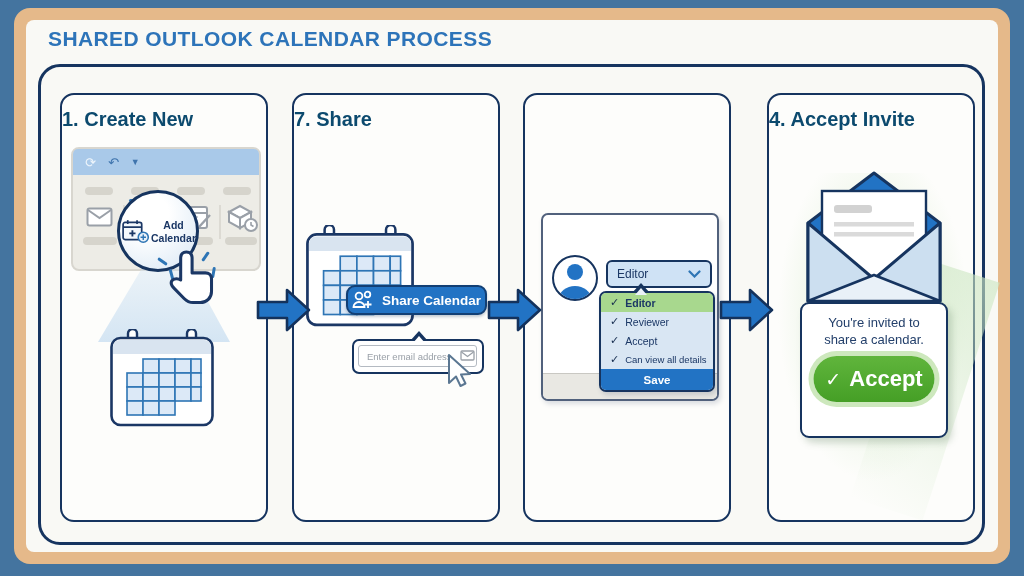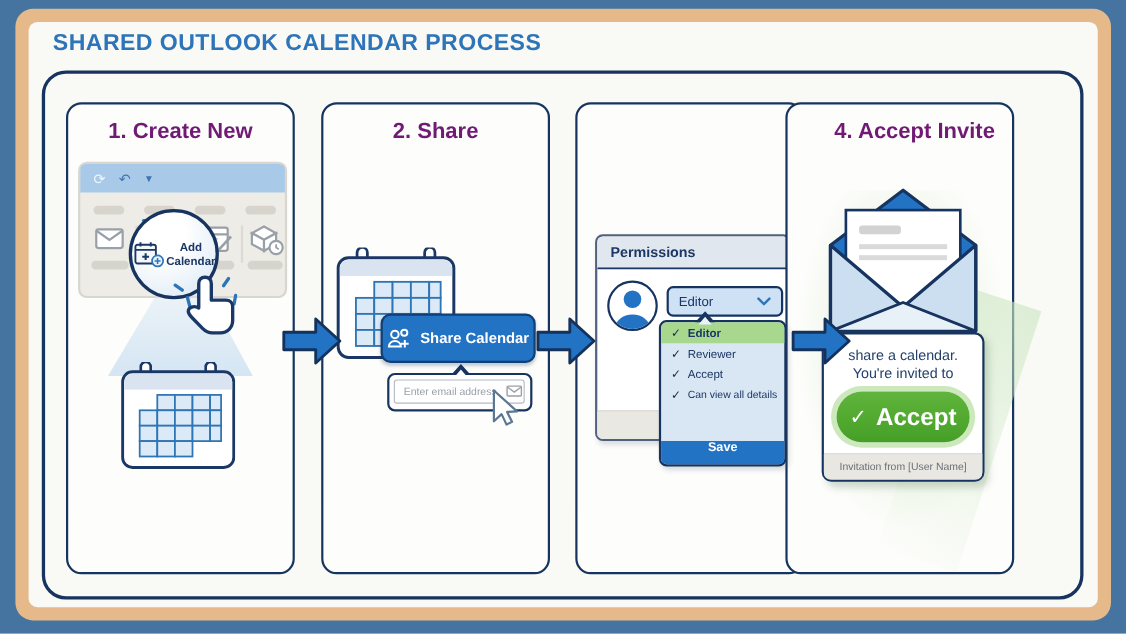--- a/index.html
+++ b/index.html
@@ -7,22 +7,22 @@
   body { font-family:"Liberation Sans","DejaVu Sans",sans-serif; background:#44749f; position:relative; }
 
   .frame  { position:absolute; left:14px; right:14px; top:8px; bottom:12px; background:#e5b98a; border-radius:16px; }
   .page   { position:absolute; left:26px; right:26px; top:20px; bottom:24px; background:#f9f9f5; border-radius:8px; }
 
   .title  { position:absolute; left:48px; top:27px; font-size:21px; font-weight:700; color:#2d74b9; letter-spacing:.4px; }
 
   .outer-box { position:absolute; left:38px; top:64px; width:947px; height:481px; border:3px solid #16345f; border-radius:22px; }
 
   .panel { position:absolute; top:93px; width:208px; height:429px; border:2.5px solid #16345f; border-radius:14px; background:#fdfdfb; }
-  .p1{left:60px;} .p2{left:292px;} .p3{left:523px;} .p4{left:714px;padding-left:27px;}
-  .panel h2 { text-align:center; margin-top:13px; font-size:20px; font-weight:700; color:#701a75; }
+  .p1{left:60px;} .p2{left:292px;} .p3{left:523px;} .p4{left:767px;}
+  .panel h2 { text-align:left; margin-top:13px; font-size:20px; font-weight:700; color:#0c4a6e; }
 
   .arrow { position:absolute; top:287px; width:56px; height:46px; z-index:9; }
   .a1{left:256px;} .a2{left:487px;} .a3{left:719px;}
 
   
   .ribbon { position:absolute; left:9px; top:52px; width:190px; height:124px; background:#edece6; border:2px solid #d8d6cf; border-radius:8px; }
   .ribbon-bar { position:absolute; left:0; top:0; right:0; height:26px; background:#a9c9e9; border-radius:5px 5px 0 0; display:flex; align-items:center; gap:12px; padding-left:12px; }
   .rb-ic { font-size:13px; line-height:1; color:#eef5fb; }
   .rb-ic.b { color:#3f74ad; }
   .pill { position:absolute; background:#d6d4cc; border-radius:4px; }
@@ -36,21 +36,21 @@
   .magnifier { position:absolute; left:55px; top:95px; width:82px; height:82px; border:3px solid #16345f; border-radius:50%;
                background:radial-gradient(circle at 35% 28%, #ffffff 30%, #d7e6f4); z-index:2;
                display:flex; flex-direction:row; align-items:center; justify-content:center; }
   .mag-label { font-size:10.5px; font-weight:700; color:#1b3765; text-align:center; width:58px; line-height:1.2; margin-top:2px; }
   .hand { position:absolute; left:106px; top:152px; width:52px; height:66px; z-index:4; }
   .spark { position:absolute; width:11px; height:3px; background:#2e75b5; border-radius:2px; z-index:3; }
 
   .cal { position:absolute; z-index:2; }
 
   
-  .share-btn { position:absolute; left:52px; top:190px; width:141px; height:45px; background:#2273c4; border:2.5px solid #123f74;
+  .share-btn { position:absolute; left:52px; top:190px; width:141px; height:30px; background:#2273c4; border:2.5px solid #123f74;
                border-radius:9px; display:flex; align-items:center; justify-content:center; gap:7px; z-index:4;
                box-shadow:0 2px 3px rgba(20,50,90,.25); }
   .share-btn span { color:#fff; font-weight:700; font-size:13.5px; }
   .tooltip { position:absolute; left:58px; top:244px; width:132px; height:35px; background:#fff; border:2.5px solid #16345f; border-radius:7px; z-index:3; }
   .tooltip .notch  { position:absolute; left:44%; top:-10px; width:0; height:0; border-left:9px solid transparent; border-right:9px solid transparent; border-bottom:10px solid #16345f; }
   .tooltip .notch2 { position:absolute; left:calc(44% + 2.5px); top:-5px; width:0; height:0; border-left:6.5px solid transparent; border-right:6.5px solid transparent; border-bottom:7px solid #ffffff; z-index:1; }
   .email-input { position:absolute; left:4px; top:4px; width:119px; height:22px; border:1.5px solid #b4bac2; border-radius:3px;
                  font-size:9.5px; color:#565b61; padding:0 20px 0 8px; outline:none; background:#fff; font-family:inherit; }
   .email-input::placeholder { color:#9aa0a8; }
   .mail-mini { position:absolute; right:7px; top:9px; }
@@ -67,21 +67,21 @@
   .role-select { position:absolute; left:63px; top:45px; width:106px; height:28px; background:#cfe2f5; border:2px solid #16345f; border-radius:6px;
                  display:flex; align-items:center; justify-content:space-between; padding:0 9px; }
   .role-select span { font-size:12px; color:#1b3765; }
   .menu { position:absolute; left:74px; top:196px; width:116px; background:#d9e6f3; border:2px solid #16345f; border-radius:7px; z-index:6;
           box-shadow:2px 3px 5px rgba(60,80,110,.2); }
   .menu .notch  { position:absolute; left:28%; top:-10px; width:0; height:0; border-left:9px solid transparent; border-right:9px solid transparent; border-bottom:10px solid #16345f; }
   .menu .notch2 { position:absolute; left:calc(28% + 2.5px); top:-5px; width:0; height:0; border-left:6.5px solid transparent; border-right:6.5px solid transparent; border-bottom:7px solid #eaf1f8; }
   .menu-item { height:19px; display:flex; align-items:center; gap:6px; padding-left:9px; font-size:10.5px; color:#1b3765; }
   .menu-item.selected { background:#a8d88e; border-radius:5px 5px 0 0; font-weight:700; }
   .menu-item.small { font-size:9.5px; }
-  .save-bar { height:21px; background:#2273c4; border-radius:0 0 5px 5px; display:flex; align-items:flex-start; justify-content:center;margin-top:32px; }
+  .save-bar { height:21px; background:#2273c4; border-radius:0 0 5px 5px; display:flex; align-items:center; justify-content:center; }
   .save-bar span { color:#fff; font-size:11.5px; font-weight:700; }
   .ck { display:inline-block; font-weight:700; }
   .ck::before { content:"✓"; }
   .ck.navy { color:#142b4d; font-size:11px; }
   .ck.white { color:#fff; font-size:19px; margin-right:8px; }
 
   
   .glow { position:absolute; left:8px; top:78px; width:192px; height:310px; z-index:0;
           background:radial-gradient(ellipse at 50% 45%, rgba(190,224,174,.55), rgba(190,224,174,0) 70%); }
   .glow-band { position:absolute; left:118px; top:170px; width:76px; height:250px; background:linear-gradient(200deg, rgba(205,231,195,.65), rgba(205,231,195,0)); transform:rotate(18deg); z-index:0; }
@@ -194,21 +194,21 @@
         <rect x="65" y="58" width="16" height="14"></rect>
         <rect x="81" y="58" width="10" height="14"></rect>
       <rect x="17" y="72" width="16" height="14"></rect>
         <rect x="33" y="72" width="16" height="14"></rect>
         <rect x="49" y="72" width="16" height="14"></rect>
     </g>
   </svg>
 </div>
 
 <div class="panel p2">
-  <h2>2. Share</h2>
+  <h2>7. Share</h2>
 
   <svg class="cal" style="left:10px;top:130px;" width="112" height="102" viewBox="0 0 104 98">
     <rect x="18" y="0" width="9" height="19" rx="4.5" fill="#fff" stroke="#1b3765" stroke-width="2.4"></rect>
     <rect x="77" y="0" width="9" height="19" rx="4.5" fill="#fff" stroke="#1b3765" stroke-width="2.4"></rect>
     <rect x="1.5" y="9" width="101" height="87" rx="9" fill="#fff" stroke="#1b3765" stroke-width="2.6"></rect>
     <path d="M3 18 a7 7 0 0 1 7 -7 l84 0 a7 7 0 0 1 7 7 l0 7 -98 0 z" fill="#d9e4f0"></path>
     <g fill="#dce9f7" stroke="#2e75b5" stroke-width="1.6">
       <rect x="33" y="30" width="16" height="14"></rect>
         <rect x="49" y="30" width="16" height="14"></rect>
         <rect x="65" y="30" width="16" height="14"></rect>
@@ -250,23 +250,20 @@
   </div>
 
   <svg class="cursor-arrow" width="26" height="36" viewBox="0 0 26 36">
     <path d="M3 2 L3 30 L10 23.5 L14.5 33 L19.5 30.5 L15 21.5 L24 21 Z" fill="#fff" stroke="#5b7792" stroke-width="2" stroke-linejoin="round"></path>
   </svg>
 </div>
 
 <div class="panel p3">
 
   <div class="dialog">
-    <div class="dialog-header">
-      <span>Permissions</span>
-    </div>
     <div class="dialog-footer"></div>
     <div class="avatar">
       <svg width="42" height="42" viewBox="0 0 42 42">
         <circle cx="21" cy="15" r="8" fill="#2273c4"></circle>
         <path d="M5 42 a16 13 0 0 1 32 0 z" fill="#2273c4"></path>
       </svg>
     </div>
     <div class="role-select">
       <span>Editor</span>
       <svg width="13" height="8" viewBox="0 0 13 8">
@@ -311,28 +308,27 @@
     <rect x="18" y="26" width="104" height="88" fill="#fff" stroke="#16345f" stroke-width="2.4"></rect>
     <rect x="30" y="40" width="38" height="8" rx="3" fill="#d2d2d2"></rect>
     <rect x="30" y="57" width="80" height="4.5" fill="#dadada"></rect>
     <rect x="30" y="67" width="80" height="4.5" fill="#dadada"></rect>
     <path d="M4 58 L70 114 L136 58 L136 136 L4 136 Z" fill="#ccdff0" stroke="#16345f" stroke-width="3" stroke-linejoin="round"></path>
     <path d="M4 136 L70 110 L136 136 Z" fill="#e9f1f8" stroke="#16345f" stroke-width="2.6" stroke-linejoin="round"></path>
   </svg>
 
   <div class="invite-card">
     <div class="invite-text">
+      <div>You're invited to</div>
       <div>share a calendar.</div>
-      <div>You're invited to</div>
     </div>
     <div class="accept-btn">
       <span class="ck white"></span>
       <span class="lbl">Accept</span>
     </div>
-    <div class="invite-footer">Invitation from [User Name]</div>
   </div>
 </div>
 
 <svg class="arrow a1" viewBox="0 0 56 46">
   <path d="M2 15 L31 15 L31 3 L53 23 L31 43 L31 31 L2 31 Z" fill="#2273c4" stroke="#14325c" stroke-width="2.6" stroke-linejoin="round"></path>
 </svg>
 <svg class="arrow a2" viewBox="0 0 56 46">
   <path d="M2 15 L31 15 L31 3 L53 23 L31 43 L31 31 L2 31 Z" fill="#2273c4" stroke="#14325c" stroke-width="2.6" stroke-linejoin="round"></path>
 </svg>
 <svg class="arrow a3" viewBox="0 0 56 46">

